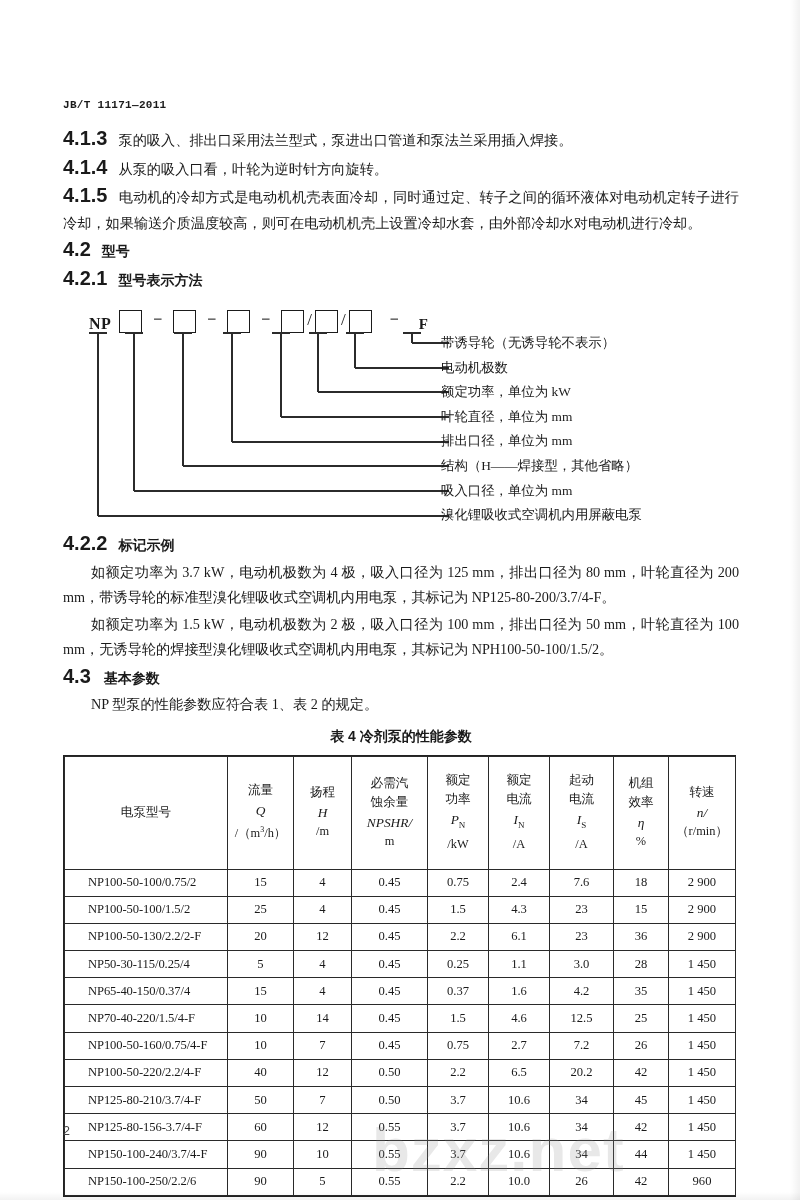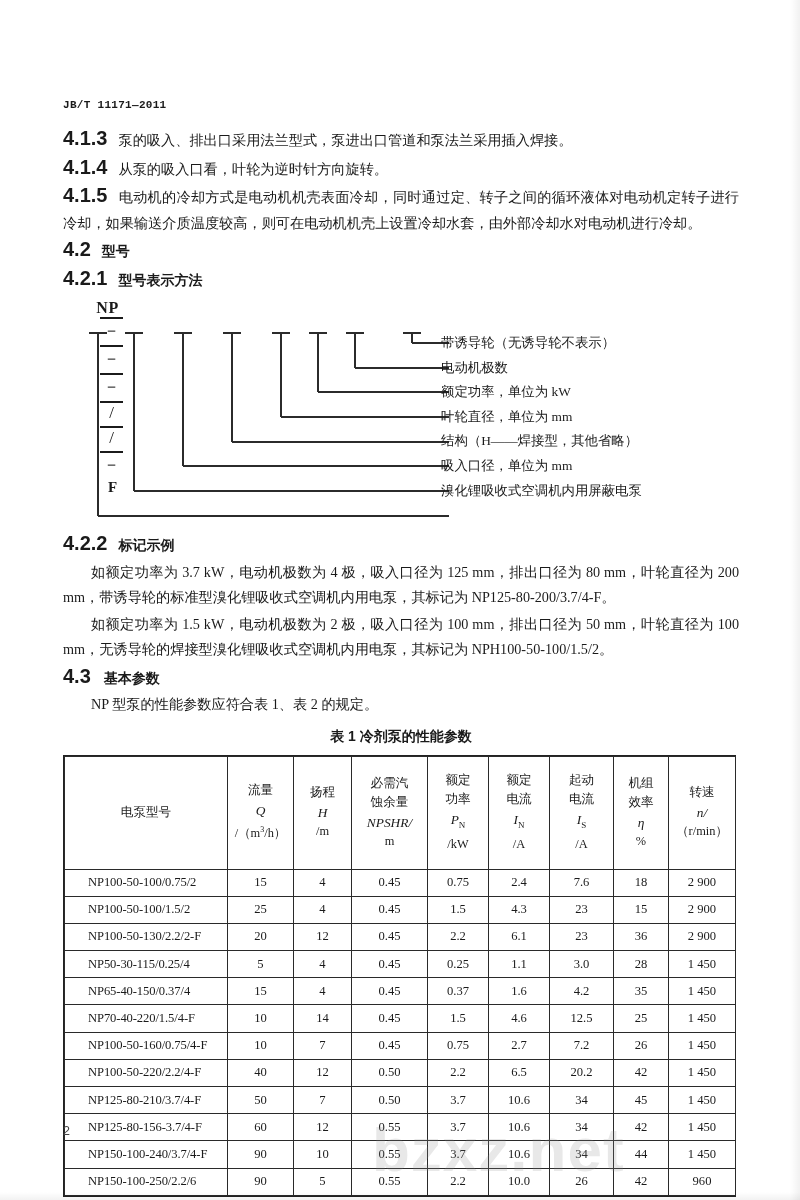--- a/index.html
+++ b/index.html
@@ -81,23 +81,22 @@
     position: relative;
     width: 676px;
     height: 232px;
     margin-top: 6px;
   }
   .codeline {
     position: absolute;
     left: 26px;
     top: 0;
     display: flex;
-    align-items: center;
+    align-items: flex-end;
     height: 34px;
-    flex-direction: column;
   }
   .np-label {
     font-family: "Liberation Serif", "DejaVu Serif", serif;
     font-weight: bold;
     font-size: 16px;
     letter-spacing: .5px;
     margin-right: 8px;
   }
   .sq {
     width: 21px;
@@ -297,40 +296,41 @@
           <line x1="35" y1="34" x2="35" y2="217"></line>
           <line x1="35" y1="217" x2="386" y2="217"></line>
         </g>
       </svg>
 
       <div class="leg-labels">
         <div>带诱导轮（无诱导轮不表示）</div>
         <div>电动机极数</div>
         <div>额定功率，单位为 kW</div>
         <div>叶轮直径，单位为 mm</div>
+        <div>排出口径，单位为 mm</div>
         <div>结构（H——焊接型，其他省略）</div>
         <div>吸入口径，单位为 mm</div>
         <div>溴化锂吸收式空调机内用屏蔽电泵</div>
       </div>
     </div>
 
     <p class="body-text">
       <span class="clause-num">4.2.2</span><span class="heading-cn">标记示例</span>
     </p>
 
     <p class="body-text indent">如额定功率为 3.7 kW，电动机极数为 4 极，吸入口径为 125 mm，排出口径为 80 mm，叶轮直径为 200 mm，带诱导轮的标准型溴化锂吸收式空调机内用电泵，其标记为 NP125-80-200/3.7/4-F。</p>
     <p class="body-text indent">如额定功率为 1.5 kW，电动机极数为 2 极，吸入口径为 100 mm，排出口径为 50 mm，叶轮直径为 100 mm，无诱导轮的焊接型溴化锂吸收式空调机内用电泵，其标记为 NPH100-50-100/1.5/2。</p>
 
     <p class="body-text">
       <span class="clause-num wide">4.3</span><span class="heading-cn">基本参数</span>
     </p>
 
     <p class="body-text indent">NP 型泵的性能参数应符合表 1、表 2 的规定。</p>
 
-    <div class="table-caption">表 1   冷剂泵的性能参数</div>
+    <div class="table-caption">表 4   冷剂泵的性能参数</div>
 
     <div class="outer-frame">
       <table class="perf">
         <colgroup>
           <col style="width:163px">
           <col style="width:66px">
           <col style="width:58px">
           <col style="width:76px">
           <col style="width:61px">
           <col style="width:61px">

